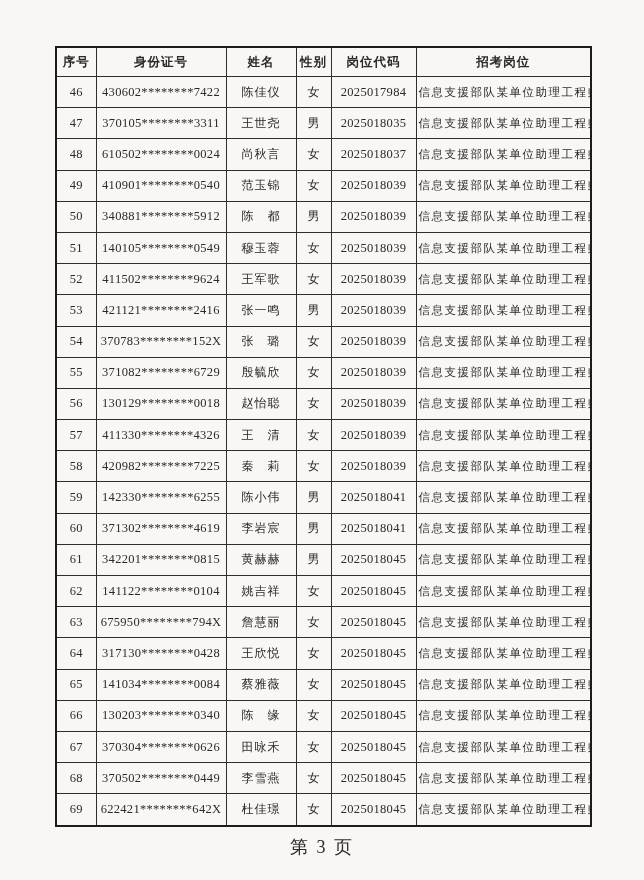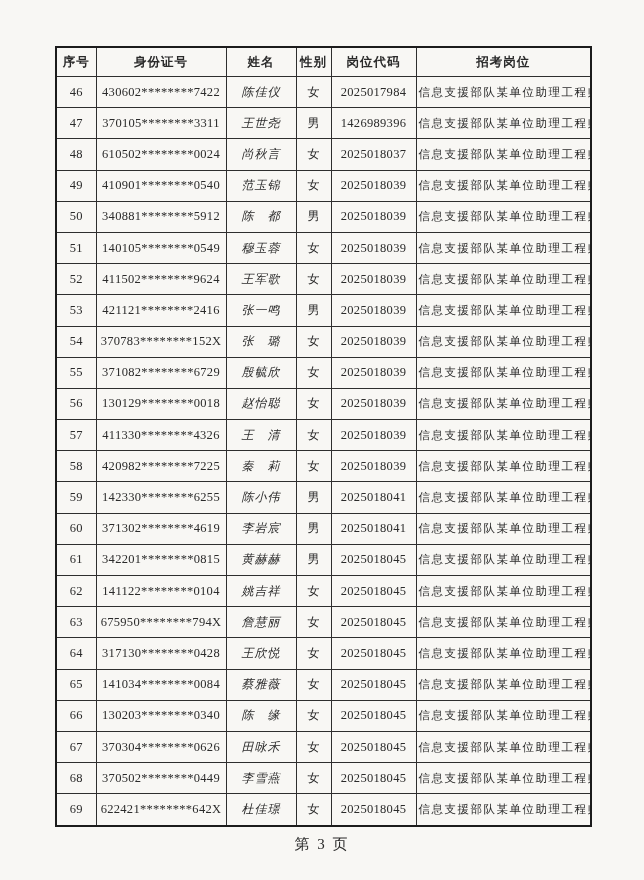--- a/index.html
+++ b/index.html
@@ -49,33 +49,32 @@
     font-size: 12px;
   }
   .c-id, .c-code, .c-idx {
     font-family: "Liberation Serif", "DejaVu Serif", serif;
     font-size: 12.5px;
     letter-spacing: 0.3px;
   }
   .c-name {
     font-size: 12px;
     letter-spacing: 1px;
-    font-style: italic;
   }
   .c-pos {
     font-size: 11.5px;
     letter-spacing: 1.5px;
   }
   .footer {
     position: absolute;
     left: 0;
     right: 0;
     top: 835px;
     text-align: center;
-    font-size: 15px;
+    font-size: 18px;
     letter-spacing: 2px;
     color: #2a2a2a;
   }
 </style>
 </head>
 <body>
 
 <div class="page">
 
   <table class="roster">
@@ -105,21 +104,21 @@
     <td class="c-sex">女</td>
     <td class="c-code">2025017984</td>
     <td class="c-pos">信息支援部队某单位助理工程师</td>
   </tr>
 
   <tr>
     <td class="c-idx">47</td>
     <td class="c-id">370105********3311</td>
     <td class="c-name">王世尧</td>
     <td class="c-sex">男</td>
-    <td class="c-code">1426989396</td>
+    <td class="c-code">2025018035</td>
     <td class="c-pos">信息支援部队某单位助理工程师</td>
   </tr>
 
   <tr>
     <td class="c-idx">48</td>
     <td class="c-id">610502********0024</td>
     <td class="c-name">尚秋言</td>
     <td class="c-sex">女</td>
     <td class="c-code">2025018037</td>
     <td class="c-pos">信息支援部队某单位助理工程师</td>

